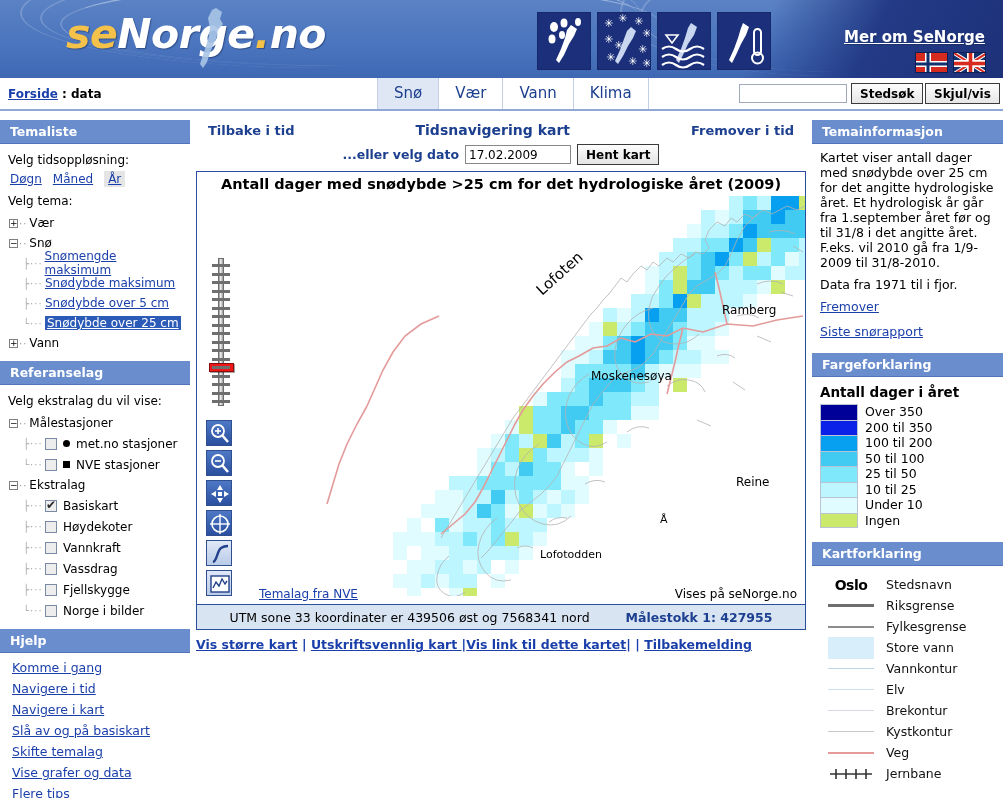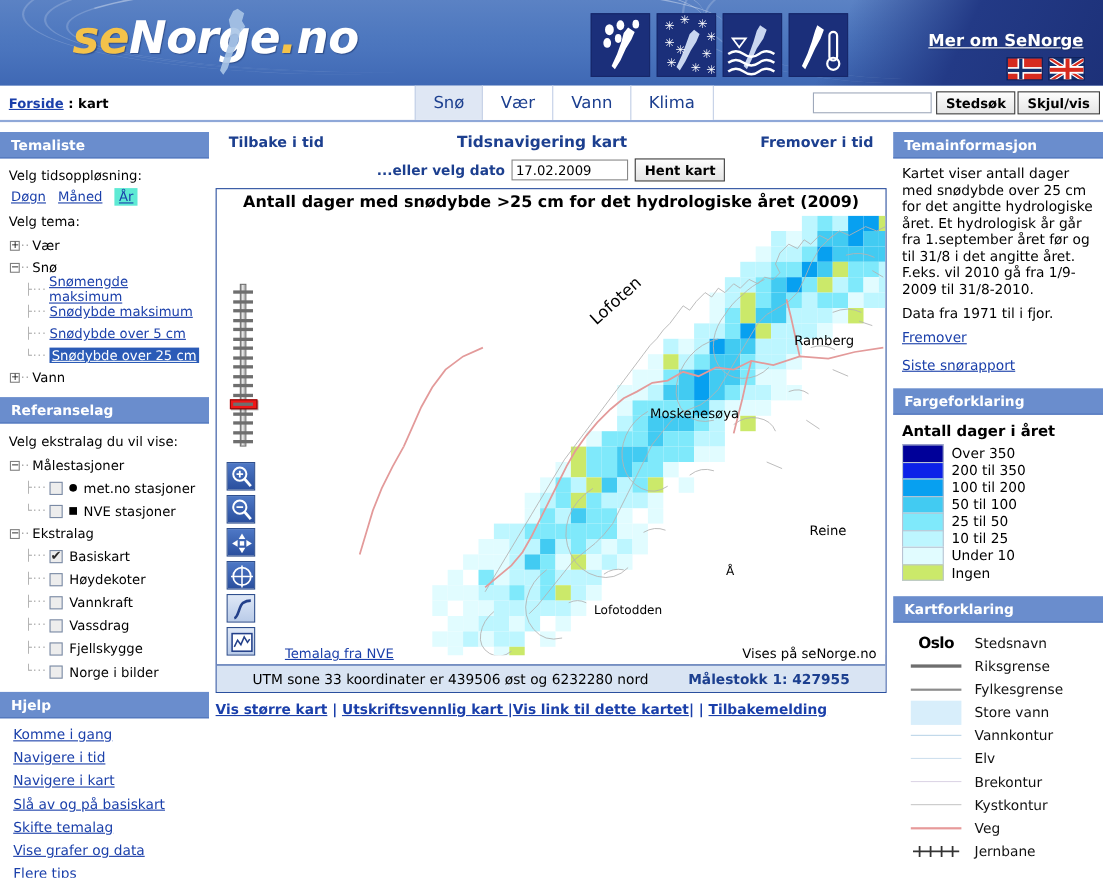--- a/index.html
+++ b/index.html
@@ -104,21 +104,21 @@
   .panelhead {
     background: #6a8dcd; color: #ffffff; font-weight: bold; font-size: 12.5px;
     padding: 4px 0 4px 10px; border-bottom: 1px solid #4f74bb;
   }
   .panelbody { padding: 7px 6px 8px 6px; font-size: 12px; }
   .lbl { margin: 2px 0 5px 2px; }
   .timeres { margin: 0 0 8px 4px; }
   .timeres a {
     color: #1a3faa; text-decoration: underline; margin-right: 11px; cursor: pointer; font-size: 12px;
   }
-  .timeres a.sel { background: #5eead4; text-decoration: underline; padding: 1px 4px; }
+  .timeres a.sel { background: #e5e5e5; text-decoration: underline; padding: 1px 4px; }
 
   .tree { margin-left: 3px; font-size: 12px; }
   .tnode { display: flex; align-items: center; height: 20px; position: relative; }
   .texp {
     width: 9px; height: 9px; border: 1px solid #808080; background: #fff;
     font-size: 9px; line-height: 7px; text-align: center; color: #000; margin-right: 1px;
     cursor: pointer; flex: 0 0 auto;
   }
   .dots { color: #999; letter-spacing: 1px; font-size: 10px; margin-right: 2px; }
   .tlabel { color: #000; }
@@ -334,21 +334,21 @@
           <rect x="0" y="7" width="33" height="7" fill="#fff"></rect>
           <rect x="14.7" y="0" width="3.6" height="21" fill="#d72b1f"></rect>
           <rect x="0" y="8.7" width="33" height="3.6" fill="#d72b1f"></rect>
         </svg>
       </div>
     </div>
   </div>
 
   <div class="topbar">
     <div class="crumb">
-      <a>Forside</a><span class="sep"> : </span><span class="cur">kart</span>
+      <a>Forside</a><span class="sep"> : </span><span class="cur">data</span>
     </div>
     <div class="tabs">
       <div class="tab active">Snø</div>
       <div class="tab">Vær</div>
       <div class="tab">Vann</div>
       <div class="tab">Klima</div>
     </div>
     <input class="searchbox" placeholder="" style="">
     <button class="btn-top" id="stedsok">Stedsøk</button>
     <button class="btn-top" id="skjulvis">Skjul/vis</button>
@@ -872,21 +872,21 @@
 
       <div class="mapfoot1">
         <span class="left"><a>Temalag fra NVE</a></span>
         <span>Vises på seNorge.no</span>
       </div>
       <div class="mapfoot2">
         <span>
           <span>UTM sone 33 koordinater er</span>
           <span>439506</span>
           <span>øst og</span>
-          <span>6232280</span>
+          <span>7568341</span>
           <span>nord</span>
         </span>
         <span class="scale">Målestokk 1: 427955</span>
       </div>
     </div>
 
     <div class="linkrow">
       <a>Vis større kart</a><span class="bar"> | </span><a>Utskriftsvennlig kart </a><span class="bar">|</span><a>Vis link til dette kartet</a><span class="bar">| | </span><a>Tilbakemelding</a>
     </div>
   </div>

